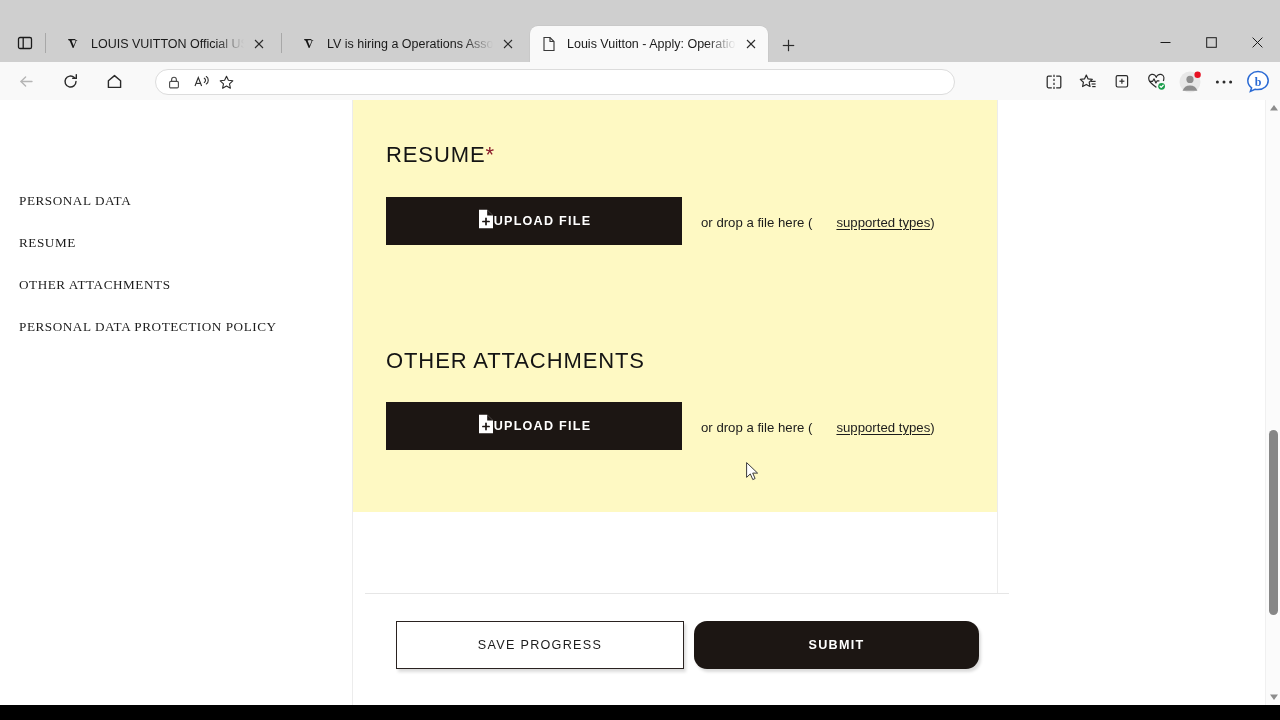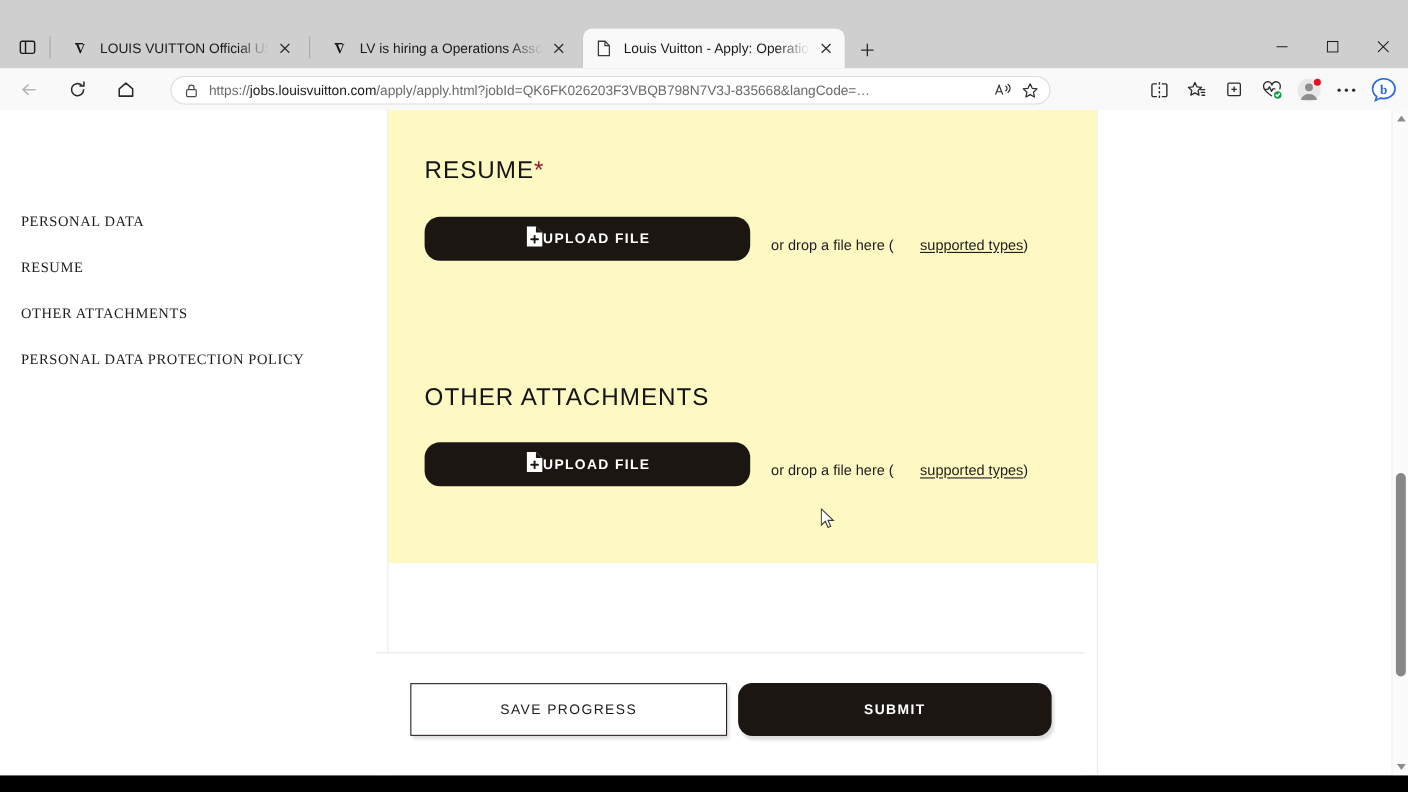--- a/index.html
+++ b/index.html
@@ -90,36 +90,36 @@
   .card {
     position: absolute; left: 353px; top: 0px; width: 644px; height: 412px;
     background: #fef9c3;
   }
   .sect-title {
     position: absolute; font-size: 22px; letter-spacing: 0.9px; color: #141414; white-space: nowrap;
   }
   .req { color: #8c1d2c; }
 
   .upload-btn {
-    position: absolute; width: 296px; height: 40px; background: #1c1613;
-    display: flex; align-items: center; justify-content: center;  border-radius: 14px;
+    position: absolute; width: 296px; height: 48px; background: #1c1613;
+    display: flex; align-items: center; justify-content: center; 
   }
   .upload-label { font-size: 12.6px; letter-spacing: 1.25px; color: #fff; font-weight: 600; }
 
   .drop-text { position: absolute; font-size: 13.2px; color: #1c1c1c; white-space: nowrap; }
   .drop-text u { text-decoration: underline; text-underline-offset: 2px; margin-left: 24px; }
 
   .policy-heading {
     position: absolute; left: 353px; top: 578px; width: 644px;
     font-size: 22px; letter-spacing: 0.9px; color: #141414; white-space: nowrap;
     padding-left: 33px;
   }
 
   .footerbar {
-    position: absolute; left: 342px; top: 493px; width: 644px; height: 112px;
+    position: absolute; left: 365px; top: 493px; width: 644px; height: 112px;
     background: #fff; border-top: 1px solid #e6e6e6;
   }
   .btn-save {
     position: absolute; left: 31px; top: 27px; width: 288px; height: 48px;
     background: #fff; border: 1.5px solid #2a2220;
     display: flex; align-items: center; justify-content: center;
     font-size: 12.6px; letter-spacing: 1.3px; color: #1c1c1c;
     box-shadow: 2px 3px 3px rgba(0,0,0,0.14);
   }
   .btn-submit {
@@ -258,21 +258,20 @@
       </div>
     </div>
 
     <div class="omnibox">
       <span class="lock">
         <svg width="12" height="13" viewBox="0 0 12 13" fill="none" stroke="currentColor" stroke-width="1.1">
           <rect x="1.6" y="5.4" width="8.8" height="6.5" rx="1.2"></rect>
           <path d="M3.6 5.4V3.7a2.4 2.4 0 0 1 4.8 0v1.7"></path>
         </svg>
       </span>
-      <span class="url"><span>https://</span><b>jobs.louisvuitton.com</b><span>/apply/apply.html?jobId=QK6FK026203F3VBQB798N7V3J-835668&amp;langCode=…</span></span>
       <span class="omni-icon">
         <svg width="16" height="14" viewBox="0 0 16 14" fill="none" stroke="#2b2b2b" stroke-width="1.1">
           <path d="M1 11 4.3 2.6 7.6 11"></path>
             <line x1="2.2" y1="8.4" x2="6.4" y2="8.4"></line>
           <path d="M10.3 3.2c1.6.9 1.6 3.4 0 4.3" stroke-linecap="round"></path>
           <path d="M12.3 1.6c2.6 1.5 2.6 5.8 0 7.4" stroke-linecap="round"></path>
         </svg>
       </span>
       <span class="omni-icon">
         <svg width="15" height="15" viewBox="0 0 15 15" fill="none" stroke="#2b2b2b" stroke-width="1.1" stroke-linejoin="round">

